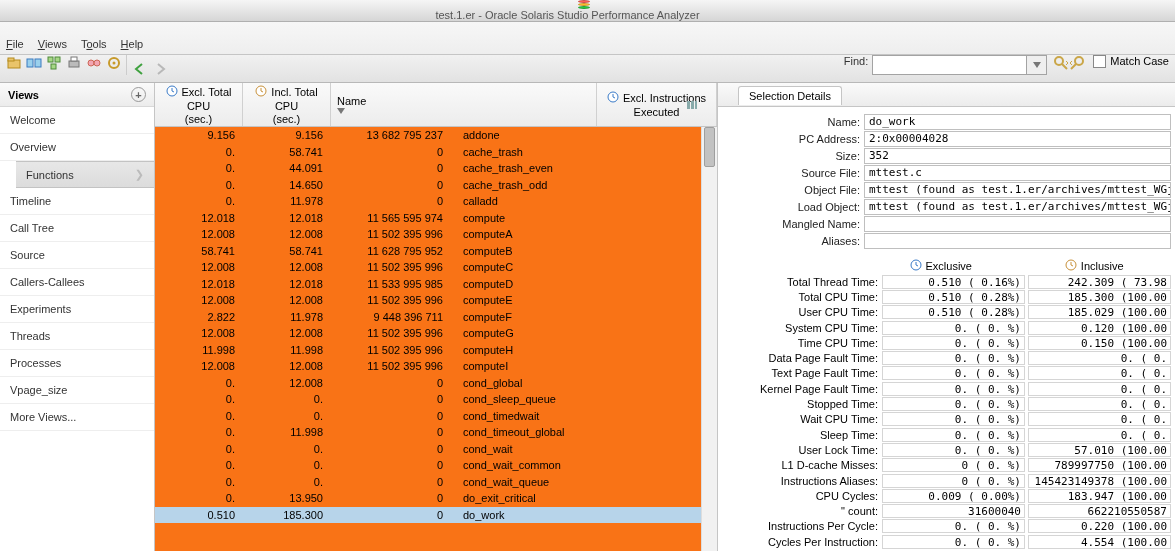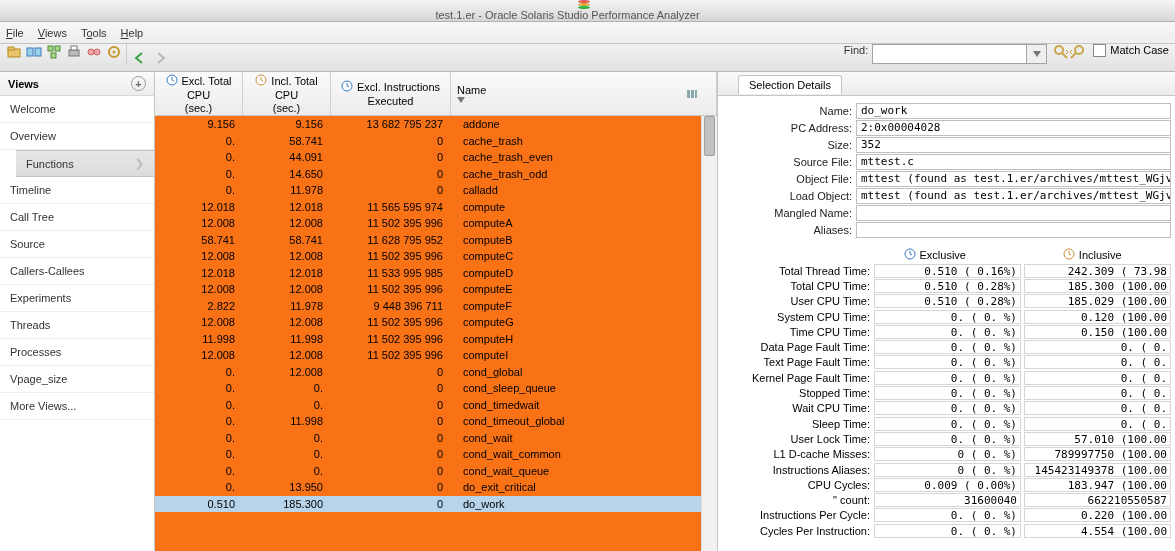--- a/index.html
+++ b/index.html
@@ -1,21 +1,21 @@
 <!DOCTYPE html>
 <html><head>
 <meta charset="utf-8">
 <style>
   * { box-sizing: border-box; margin: 0; padding: 0; font-family: "Lucida Grande", Arial, sans-serif; font-size: 11px; }
   body { width: 1175px; height: 551px; background: #ededed; overflow: hidden; user-select: none; }
   .titlebar { height: 22px; background: linear-gradient(#f5f5f5,#d6d6d6); display:flex; align-items:center; padding:0 8px; border-bottom:1px solid #b0b0b0;flex-direction:column; }
   .tl-btn { width:12px; height:12px; border-radius:50%; margin-right:7px; border:1px solid rgba(0,0,0,.2); }
   .tl-close{background:#ff5f57}.tl-min{background:#ffbd2e}.tl-max{background:#28c940}
   .titlebar-title { flex:1; text-align:center; color:#555; padding-right:40px; }
-  .menubar { height:22px; background:linear-gradient(#f7f7f7,#eee); border-bottom:1px solid #c5c5c5; display:flex; align-items:flex-end; padding:4px 6px; gap:14px; }
+  .menubar { height:22px; background:linear-gradient(#f7f7f7,#eee); border-bottom:1px solid #c5c5c5; display:flex; align-items:flex-start; padding:16px 6px; gap:14px; }
   .menubar span { color:#333; }
   .menubar span u { text-decoration: underline; }
   .toolbar { height:28px; background:linear-gradient(#f1f1f1,#e2e2e2); border-bottom:1px solid #b8b8b8; display:flex; padding:0 6px; }
   .toolbar .icons-left { display:flex; gap:4px; }
   .tb-ico { width:16px; height:16px; display:inline-block; }
   .toolbar .sep { width:1px; height:20px; background:#ccc; margin:0 4px; }
   .toolbar .arrows { display:flex; gap:6px; align-items:center; }
   .toolbar .flex { flex:1; }
   .find-label { margin-right:4px; color:#333;}
   .find-input { width:155px; height:20px; border:1px solid #a3a3a3; background:#fff; }
@@ -44,21 +44,21 @@
   .td-b{width:88px; text-align:right;}
   .td-c{width:120px; text-align:right;}
   .td-d{flex:1; padding-left:12px;}
   .scrollbar { position:absolute; right:0; top:44px; bottom:0; width:16px; background:#f1f1f1; border-left:1px solid #ddd;}
   .scrollbar .thumb{ position:absolute; top:0; left:2px; right:2px; height:40px; background:#c2c2c2; border:1px solid #9e9e9e; border-radius:2px;}
   .handle { position:absolute; top:0; right:18px; width:14px; height:44px; display:flex; align-items:center; justify-content:center; }
   
   .right { width:457px; background:#fff; display:flex; flex-direction:column; }
   .tab-bar { height:24px; display:flex; align-items:center; padding-left:20px; border-bottom:1px solid #c5c5c5; background:linear-gradient(#fafafa,#ececec);}
   .tab { padding:3px 10px; border:1px solid #c5c5c5; border-bottom:none; background:#fff; border-radius:3px 3px 0 0; position:relative; top:1px;}
-  .details { padding:6px 4px 0 12px; overflow:hidden; }
+  .details { padding:6px 4px 0 20px; overflow:hidden; }
   .drow { display:flex; align-items:center; height:17px; margin-bottom:0px;}
   .dlabel { width:126px; text-align:right; padding-right:4px; color:#222;}
   .dval { flex:1; height:16px; border:1px solid #bfbfbf; background:#fff; padding:0 4px; font-family: Menlo, Consolas, monospace; white-space:nowrap; overflow:hidden;}
   .metrics { margin-top:8px; }
   .mhead { display:flex; height:17px; align-items:center;}
   .mhead .sp{width:126px}
   .mhead .mcol { flex:1; display:flex; align-items:center; justify-content:center; gap:4px; font-weight:normal;}
   .mrow { display:flex; height:15.3px; align-items:center; }
   .mlabel { width:144px; text-align:right; padding-right:4px;}
   .mcell { flex:1; height:14px; border:1px solid #d5d5d5; background:#fff; font-family:Menlo,Consolas,monospace; text-align:right; padding:0 3px; white-space:nowrap; overflow:hidden;}
@@ -180,34 +180,34 @@
         <span class="ico-row">
             <span class="clock-i"><svg viewBox="0 0 12 12">
                 <circle cx="6" cy="6" r="5" fill="#fff" stroke="#c8913a"></circle>
                 <path d="M6 3v3l2 1" stroke="#c8913a" fill="none"></path>
               </svg></span>
             <span>Incl. Total</span>
           </span>
         <span>CPU</span>
           <span>(sec.)</span>
       </div>
+      <div class="th col-d">
+        <span>Name</span>
+        <span class="tri-down"></span>
+      </div>
       <div class="th col-c">
         <span class="ico-row">
             <span class="clock-e"><svg viewBox="0 0 12 12">
                 <circle cx="6" cy="6" r="5" fill="#fff" stroke="#3a7bc8"></circle>
                 <path d="M6 3v3l2 1" stroke="#3a7bc8" fill="none"></path>
               </svg></span>
             <span>Excl. Instructions</span>
           </span>
         <span>Executed</span>
       </div>
-      <div class="th col-d">
-        <span>Name</span>
-        <span class="tri-down"></span>
-      </div>
     </div>
     <div class="handle">
         <svg width="12" height="12" viewBox="0 0 12 12">
           <rect x="1" y="2" width="3" height="8" fill="#8aa"></rect>
           <rect x="5" y="2" width="3" height="8" fill="#8aa"></rect>
           <rect x="9" y="2" width="2" height="8" fill="#8aa"></rect>
         </svg>
       </div>
     <div class="tbl-body" id="tbl-body">
         <div class="tr">

